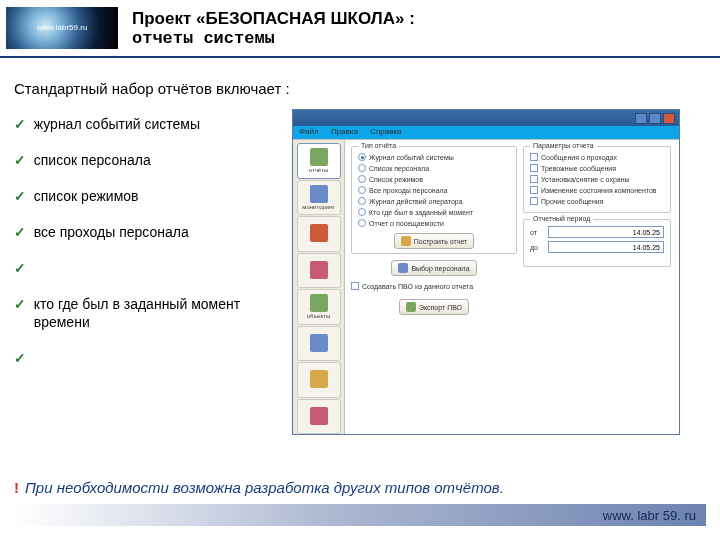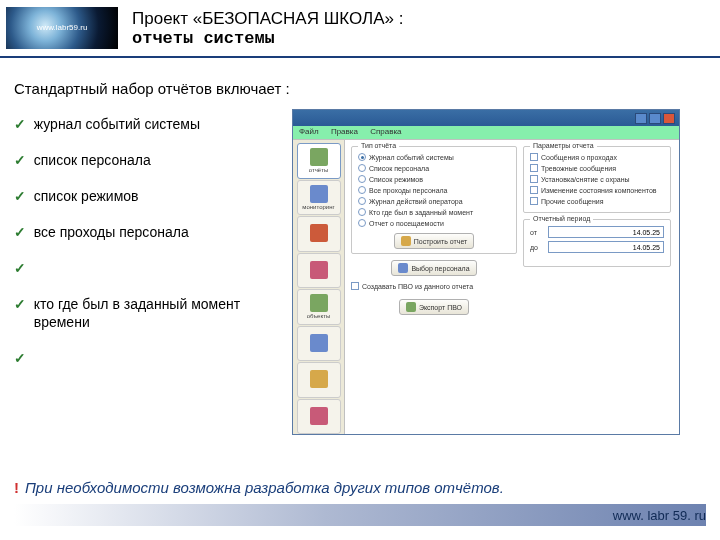--- a/index.html
+++ b/index.html
@@ -13,42 +13,42 @@
     border-bottom: 2px solid #1a3e7a;
     padding: 0 10px 0 0;
   }
   .logo {
     width: 112px; height: 42px; margin: 0 10px 0 6px;
     background: radial-gradient(circle at 35% 45%, #cfe9f7 0%, #7db3d8 20%, #2d5a8a 45%, #0a1a33 70%, #000 100%);
     position: relative; display: flex; align-items: center; justify-content: center;
   }
   .logo-text { font-size: 8px; color: #fff; padding-bottom: 2px; }
   .title-block { flex: 1; padding-left: 4px; }
-  .title1 { font-size: 17px; font-weight: normal; }
+  .title1 { font-size: 17px; font-weight: bold; }
   .title2 { font-size: 17px; font-weight: bold; font-family: Liberation Mono, monospace; }
   .intro { font-size: 15px; margin: 22px 0 12px 14px; }
   .content { display: flex; padding: 0 14px; }
   .checklist { width: 278px; padding-top: 6px; }
   .check-item { display: flex; align-items: flex-start; margin-bottom: 18px; }
   .check { color: #2e7d32; font-weight: bold; font-size: 14px; margin-right: 8px; line-height: 18px; }
   .check-item span.txt { font-size: 14px; line-height: 18px; }
   .screenshot {
     width: 388px; height: 326px;
     border: 1px solid #5a7aa5; background: #ece9d8;
     font-size: 8px; position: relative;
   }
   .ss-titlebar {
     height: 16px; background: linear-gradient(#3a6ea5, #2a5a95);
     color: #fff; display: flex; align-items: center; padding: 0 4px;
     justify-content: space-between;
   }
   .ss-titlebar-btns { display: flex; gap: 2px; }
   .ss-tb-btn { width: 12px; height: 11px; background: #5a8acc; border: 1px solid #2a4a7a; }
   .ss-tb-btn.close { background: #d9563a; }
-  .ss-menubar { height: 14px; background: #86efac; padding: 1px 6px; font-size: 8px; color: #333; border-bottom: 1px solid #c0c0c0; }
+  .ss-menubar { height: 14px; background: #0ea5e9; padding: 1px 6px; font-size: 8px; color: #333; border-bottom: 1px solid #c0c0c0; }
   .ss-menubar span { margin-right: 10px; }
   .ss-body { display: flex; height: calc(100% - 30px); }
   .ss-sidebar { width: 52px; background: #ece9d8; border-right: 1px solid #c0c0c0; display: flex; flex-direction: column; align-items: center; padding-top: 3px; gap: 1px; }
   .sb-btn {
     width: 44px; height: 36px; border: 1px solid #ccc; background: #f5f3eb;
     border-radius: 3px; display: flex; flex-direction: column; align-items: center; justify-content: center;
     font-size: 6px; color: #444;
   }
   .sb-btn.sel { background: #fff; border-color: #7a9ac5; }
   .sb-ico { width: 18px; height: 18px; border-radius: 2px; margin-bottom: 1px; }
@@ -71,21 +71,21 @@
   .period-row .lbl { width: 14px; color: #333; }
   .period-input {
     flex: 1; height: 12px; border: 1px solid #7a9ac5; background: #fff;
     display: flex; align-items: center; justify-content: flex-end; padding: 0 3px;
   }
   .footer-note { position: absolute; bottom: 44px; left: 14px; font-size: 15px; color: #1a3e7a; font-style: italic; }
   .footer-note .bang { color: #d03030; font-weight: bold; font-style: normal; margin-right: 6px; }
   .footer-bar {
     position: absolute; bottom: 14px; left: 14px; right: 14px; height: 22px;
     background: linear-gradient(90deg, #fff 0%, #aeb9d2 45%, #6d82b0 100%);
-    display: flex; align-items: center; justify-content: flex-end; 
+    display: flex; align-items: center; justify-content: flex-end; padding-right: 10px;
     font-size: 13px; color: #102a55; margin-top: 8px;
   }
 </style>
 </head>
 <body>
 
 <div class="header">
   <div class="logo">
     <span class="logo-text">www.labr59.ru</span>
   </div>

